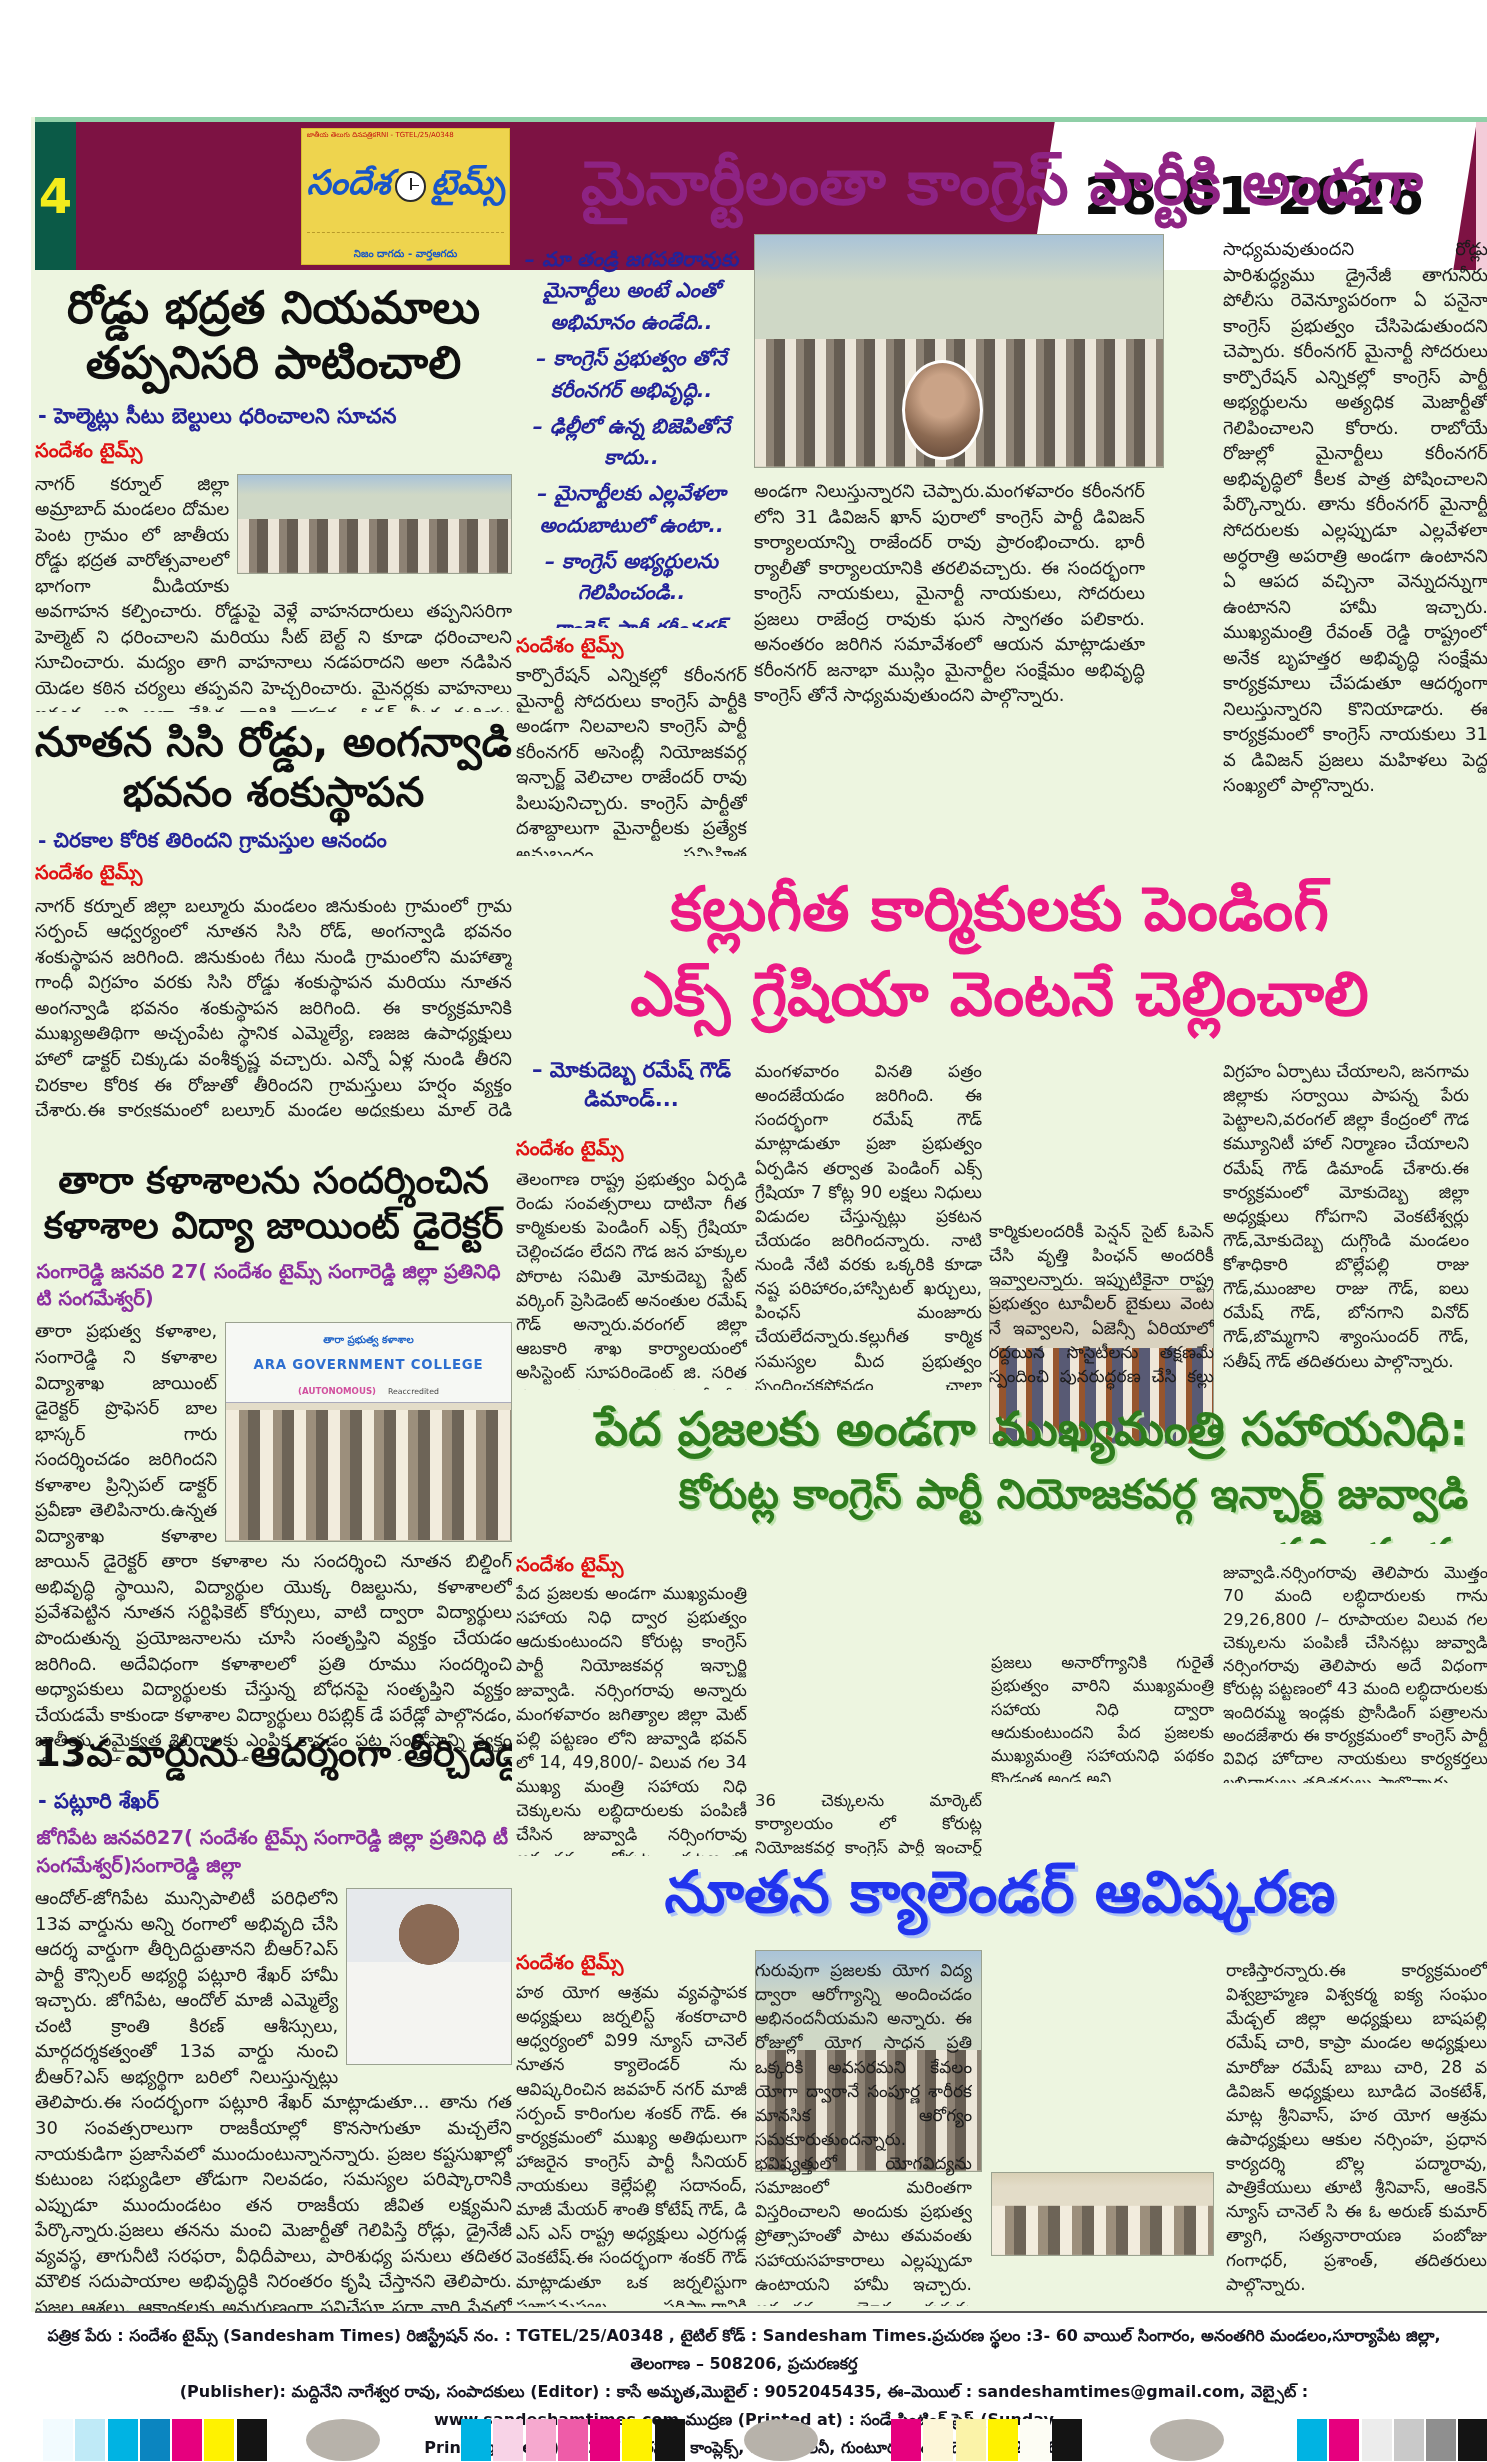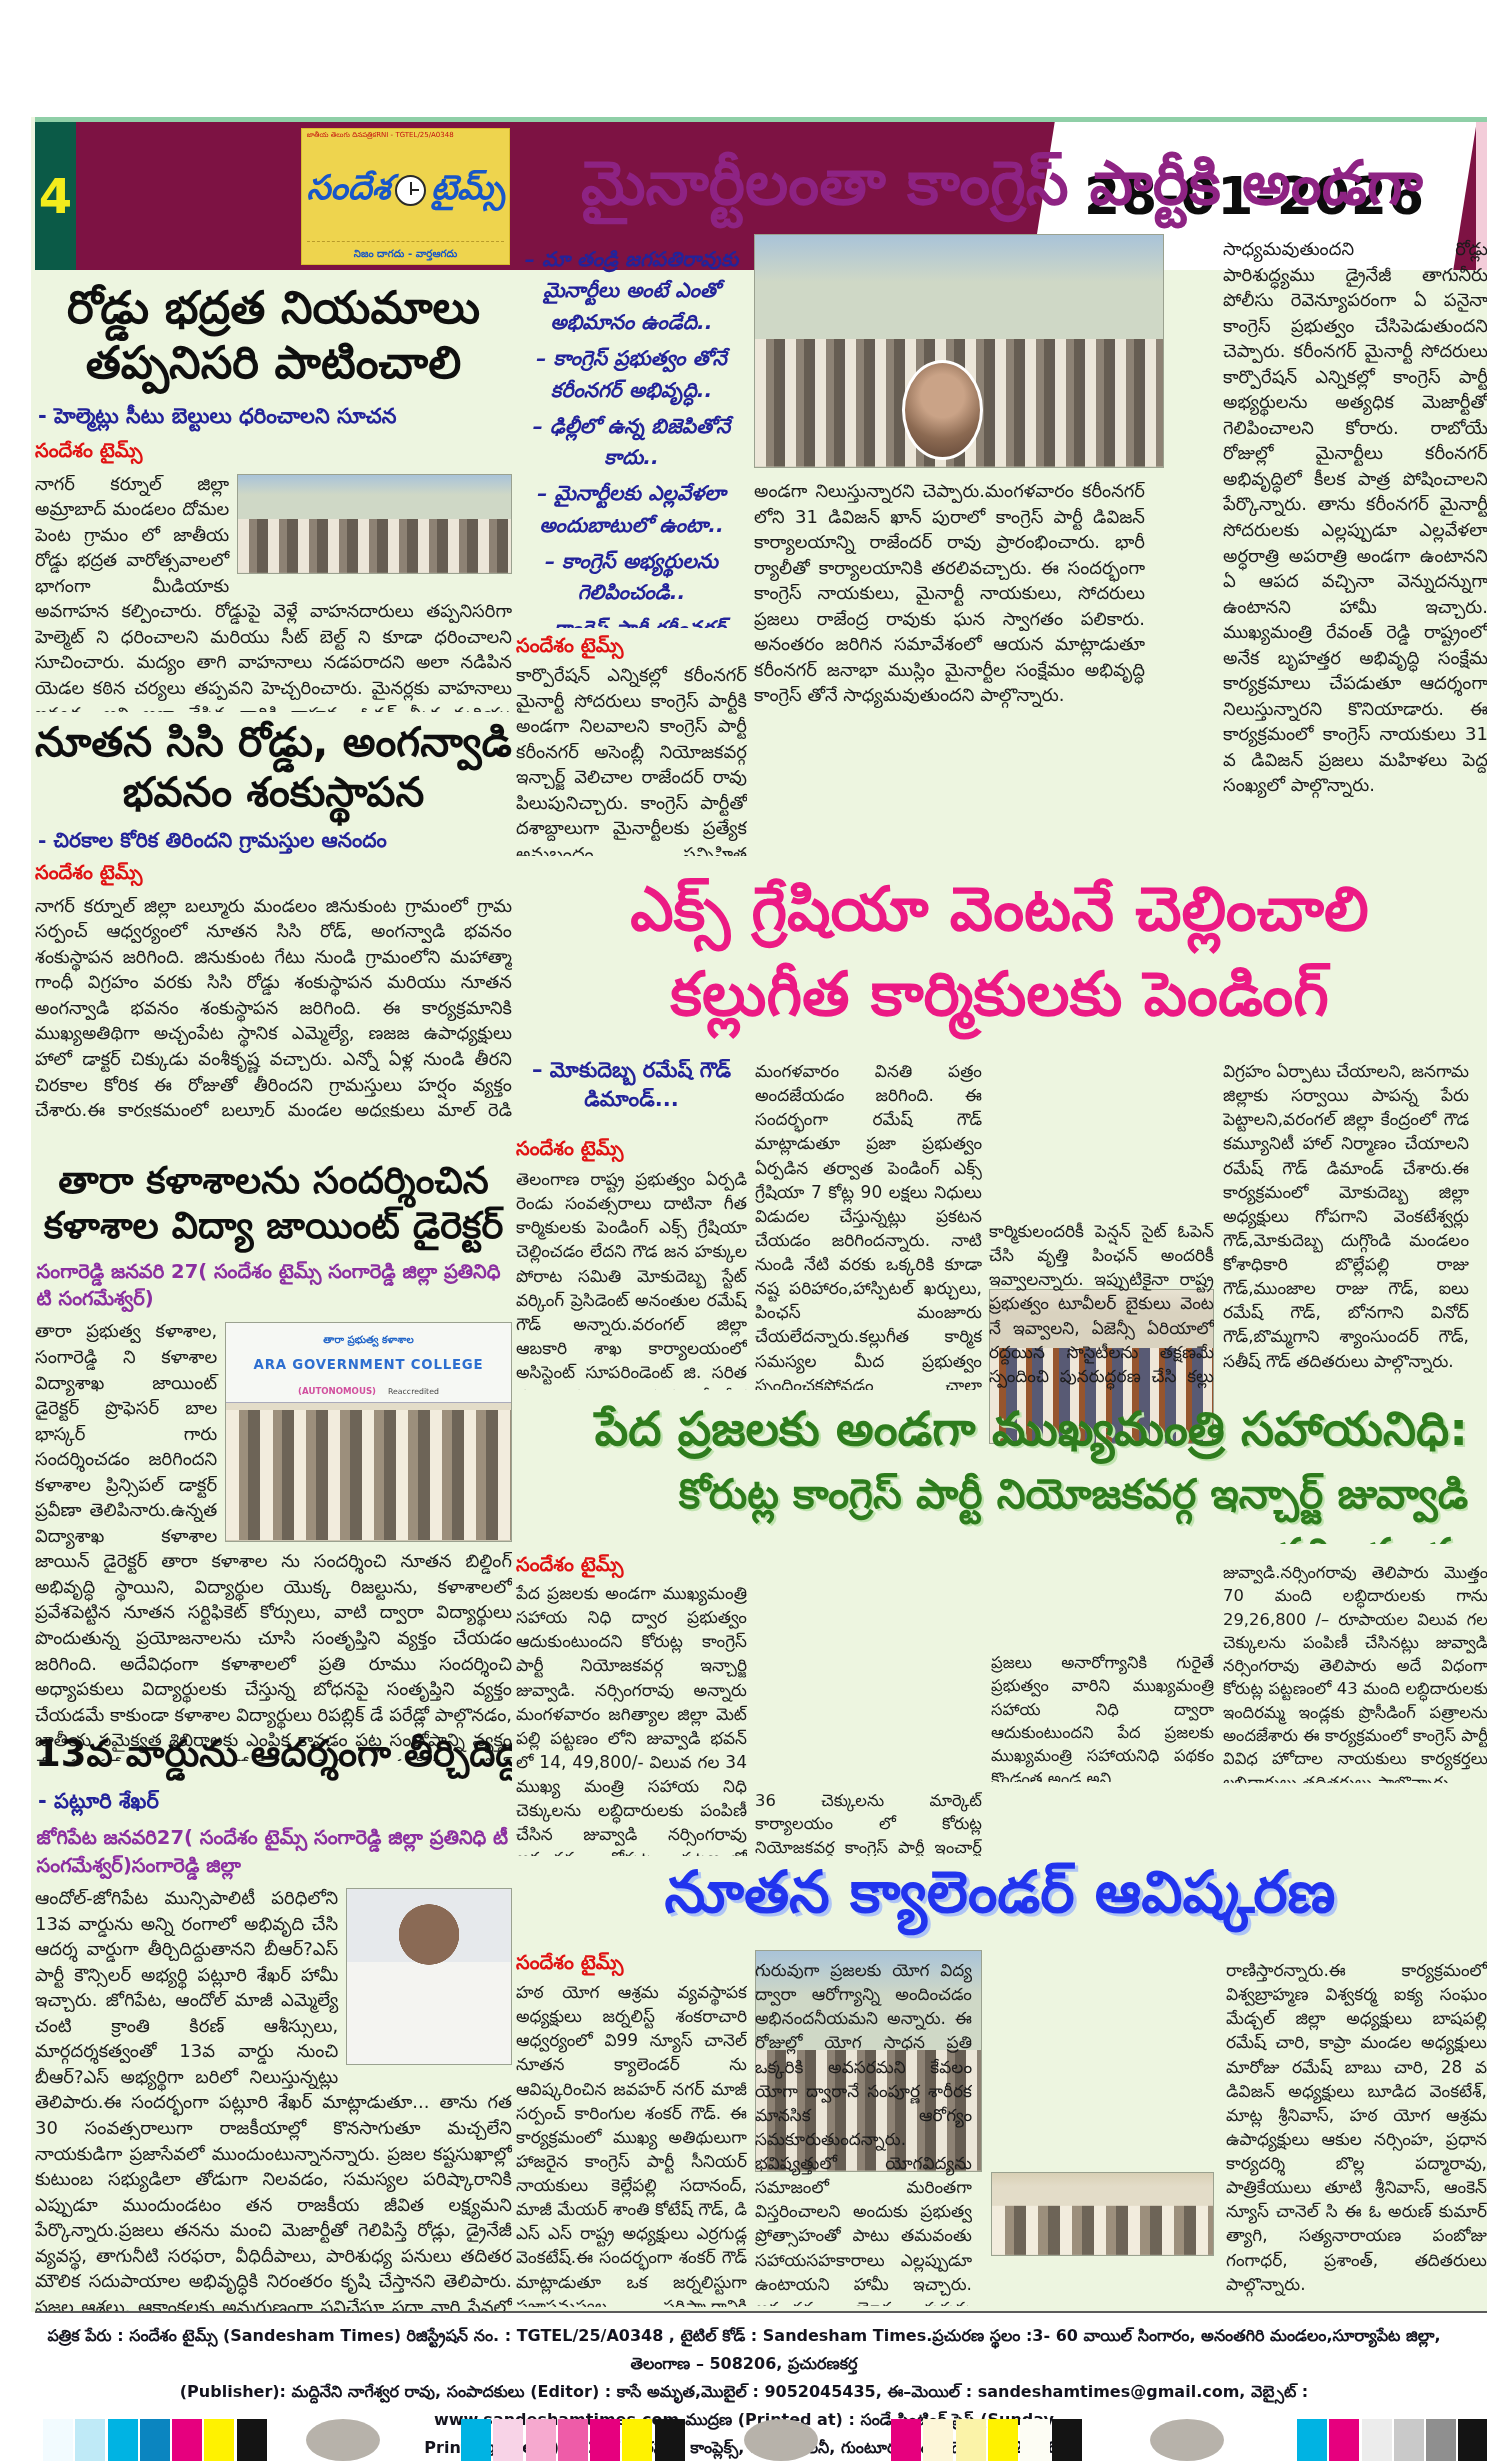--- a/index.html
+++ b/index.html
@@ -19,21 +19,21 @@
               border:0.8px solid #d9bd2e; display:flex; flex-direction:column; justify-content:space-between;
               padding:2.3px 4.7px; }
   .logo-top { display:flex; justify-content:flex-start; font-size:7px; color:#c40f0f; font-weight:400; }
   .logo-main { display:flex; align-items:center; justify-content:space-between; gap:4.7px;
                color:var(--logoblue,#1856c9); font-weight:800; font-size:34px; font-style:italic; }
   .clock { width:31px; height:31px; border-radius:50%; background:#ffffff; border:2.3px solid #2a2a2a;
            position:relative; flex:0 0 auto; }
   .clock::before { content:""; position:absolute; left:48%; top:18%; width:1.6px; height:12.5px; background:#222; }
   .clock::after  { content:""; position:absolute; left:48%; top:44%; width:8.6px; height:1.6px; background:#222; }
   .logo-tag { text-align:center; font-size:10.2px; color:#1856c9; font-weight:700;
-              border-top:0.8px dashed #b89a2a; padding-top:6px; }
+              border-top:0.8px dashed #b89a2a; padding-top:15px; }
   .date-wedge { right:22px; top:0; width:422px; height:100%; background:#ffffff;
                 transform:skewX(-9deg); display:flex; align-items:center; justify-content:center; }
   .date-text { transform:skewX(9deg); font-size:52px; font-weight:800; color:#0c0c0c; letter-spacing:0.8px; }
   .band-edge { right:0; top:0; width:11px; height:100%; background:#f3ccd9; }
 
   
   .h-left { font-weight:800; color:#0f0f0f; text-align:center; line-height:1.22; }
   .body-text { font-size:18px; line-height:1.42; text-align:justify; color:#1b1b1b; overflow:hidden; }
   .byline { color:var(--red,#e01212); font-weight:700; font-size:19.5px; }
   .subhead { color:var(--subblue,#23239a); font-weight:700; text-align:center; line-height:1.4; }
@@ -169,22 +169,22 @@
 <div class="abs byline" style="left:516px; top:634px;">సందేశం టైమ్స్</div>
 <div class="abs body-text" style="left:516px; top:662px; width:231px; height:194px;">కార్పొరేషన్ ఎన్నికల్లో కరీంనగర్ మైనార్టీ సోదరులు కాంగ్రెస్ పార్టీకి అండగా నిలవాలని కాంగ్రెస్ పార్టీ కరీంనగర్ అసెంబ్లీ నియోజకవర్గ ఇన్చార్జ్ వెలిచాల రాజేందర్ రావు పిలుపునిచ్చారు. కాంగ్రెస్ పార్టీతో దశాబ్దాలుగా మైనార్టీలకు ప్రత్యేక అనుబంధం సన్నిహిత సంబంధాలు ఉన్నాయని తెలిపారు. ప్రతి ఎన్నికల్లోను కాంగ్రెస్ కు</div>
 
 <div class="abs photo" style="left:754px; top:234px; width:410px; height:234px;">
   <span class="inset-oval"></span>
 </div>
 <div class="abs body-text" style="left:754px; top:478px; width:391px; height:378px;">అండగా నిలుస్తున్నారని చెప్పారు.మంగళవారం కరీంనగర్ లోని 31 డివిజన్ ఖాన్ పురాలో కాంగ్రెస్ పార్టీ డివిజన్ కార్యాలయాన్ని రాజేందర్ రావు ప్రారంభించారు. భారీ ర్యాలీతో కార్యాలయానికి తరలివచ్చారు. ఈ సందర్భంగా కాంగ్రెస్ నాయకులు, మైనార్టీ నాయకులు, సోదరులు ప్రజలు రాజేంద్ర రావుకు ఘన స్వాగతం పలికారు. అనంతరం జరిగిన సమావేశంలో ఆయన మాట్లాడుతూ కరీంనగర్ జనాభా ముస్లిం మైనార్టీల సంక్షేమం అభివృద్ధి కాంగ్రెస్ తోనే సాధ్యమవుతుందని పాల్గొన్నారు.</div>
 <div class="abs body-text" style="left:1223px; top:236px; width:265px; height:620px;">సాధ్యమవుతుందని రోడ్లు పారిశుద్ధ్యము డ్రైనేజీ తాగునీరు పోలీసు రెవెన్యూపరంగా ఏ పనైనా కాంగ్రెస్ ప్రభుత్వం చేసిపెడుతుందని చెప్పారు. కరీంనగర్ మైనార్టీ సోదరులు కార్పొరేషన్ ఎన్నికల్లో కాంగ్రెస్ పార్టీ అభ్యర్థులను అత్యధిక మెజార్టీతో గెలిపించాలని కోరారు. రాబోయే రోజుల్లో మైనార్టీలు కరీంనగర్ అభివృద్ధిలో కీలక పాత్ర పోషించాలని పేర్కొన్నారు. తాను కరీంనగర్ మైనార్టీ సోదరులకు ఎల్లప్పుడూ ఎల్లవేళలా అర్ధరాత్రి అపరాత్రి అండగా ఉంటానని ఏ ఆపద వచ్చినా వెన్నుదన్నుగా ఉంటానని హామీ ఇచ్చారు. ముఖ్యమంత్రి రేవంత్ రెడ్డి రాష్ట్రంలో అనేక బృహత్తర అభివృద్ధి సంక్షేమ కార్యక్రమాలు చేపడుతూ ఆదర్శంగా నిలుస్తున్నారని కొనియాడారు. ఈ కార్యక్రమంలో కాంగ్రెస్ నాయకులు 31 వ డివిజన్ ప్రజలు మహిళలు పెద్ద సంఖ్యలో పాల్గొన్నారు.</div>
 
 <div class="abs hl-pink" style="left:531px; top:866px; width:937px; height:177px; font-size:61px; overflow:hidden;">
+  <div>కల్లుగీత కార్మికులకు పెండింగ్</div>
   <div>ఎక్స్ గ్రేషియా వెంటనే చెల్లించాలి</div>
-  <div>కల్లుగీత కార్మికులకు పెండింగ్</div>
 </div>
 <div class="abs subhead" style="left:516px; top:1056px; width:231px; height:67px; font-size:21px;">– మోకుదెబ్బ రమేష్ గౌడ్ డిమాండ్...</div>
 <div class="abs byline" style="left:516px; top:1137px;">సందేశం టైమ్స్</div>
 <div class="abs body-text" style="left:516px; top:1167px; width:231px; height:223px; font-size:17px;">తెలంగాణ రాష్ట్ర ప్రభుత్వం ఏర్పడి రెండు సంవత్సరాలు దాటినా గీత కార్మికులకు పెండింగ్ ఎక్స్ గ్రేషియా చెల్లించడం లేదని గౌడ జన హక్కుల పోరాట సమితి మోకుదెబ్బ స్టేట్ వర్కింగ్ ప్రెసిడెంట్ అనంతుల రమేష్ గౌడ్ అన్నారు.వరంగల్ జిల్లా ఆబకారి శాఖ కార్యాలయంలో అసిస్టెంట్ సూపరిండెంట్ జి. సరిత కు మోకుదెబ్బ ఆధ్వర్యంలో గీత కార్మికుల సమస్యలపై</div>
 <div class="abs body-text" style="left:755px; top:1059px; width:227px; height:331px; font-size:17px;">మంగళవారం వినతి పత్రం అందజేయడం జరిగింది. ఈ సందర్భంగా రమేష్ గౌడ్ మాట్లాడుతూ ప్రజా ప్రభుత్వం ఏర్పడిన తర్వాత పెండింగ్ ఎక్స్ గ్రేషియా 7 కోట్ల 90 లక్షలు నిధులు విడుదల చేస్తున్నట్లు ప్రకటన చేయడం జరిగిందన్నారు. నాటి నుండి నేటి వరకు ఒక్కరికి కూడా నష్ట పరిహారం,హాస్పిటల్ ఖర్చులు, పింఛస్ మంజూరు చేయలేదన్నారు.కల్లుగీత కార్మిక సమస్యల మీద ప్రభుత్వం స్పందించకపోవడం చాలా బాధాకరమైన విషయమన్నారు.50 సంవత్సరాలు నిండిన కల్లుగీత</div>
 <div class="abs photo indoor" style="left:989px; top:1055px; width:225px; height:155px;"></div>
 <div class="abs body-text" style="left:989px; top:1219px; width:225px; height:172px; font-size:17px;">కార్మికులందరికీ పెన్షన్ సైట్ ఓపెన్ చేసి వృత్తి పింఛన్ అందరికీ ఇవ్వాలన్నారు. ఇప్పుటికైనా రాష్ట్ర ప్రభుత్వం టూవీలర్ బైకులు వెంట నే ఇవ్వాలని, ఏజెన్సీ ఏరియాలో రద్దయిన సొసైటీలను తక్షణమే స్పందించి పునరుద్ధరణ చేసి కల్లు గీత కార్మికులను ఆదుకోవాలన్నారు.వరంగల్ జిల్లా కేంద్రంలో సర్దార్ సర్వాయి పాపన్న</div>
 <div class="abs body-text" style="left:1223px; top:1059px; width:246px; height:331px; font-size:17px;">విగ్రహం ఏర్పాటు చేయాలని, జనగామ జిల్లాకు సర్వాయి పాపన్న పేరు పెట్టాలని,వరంగల్ జిల్లా కేంద్రంలో గౌడ కమ్యూనిటీ హాల్ నిర్మాణం చేయాలని రమేష్ గౌడ్ డిమాండ్ చేశారు.ఈ కార్యక్రమంలో మోకుదెబ్బ జిల్లా అధ్యక్షులు గోపగాని వెంకటేశ్వర్లు గౌడ్,మోకుదెబ్బ దుగ్గొండి మండలం కోశాధికారి బొల్లేపల్లి రాజు గౌడ్,ముంజాల రాజు గౌడ్, ఐలు రమేష్ గౌడ్, బోనగాని వినోద్ గౌడ్,బొమ్మగాని శ్యాంసుందర్ గౌడ్, సతీష్ గౌడ్ తదితరులు పాల్గొన్నారు.</div>
 
 <div class="abs hl-green" style="left:531px; top:1394px; width:937px; height:150px; overflow:hidden;">

